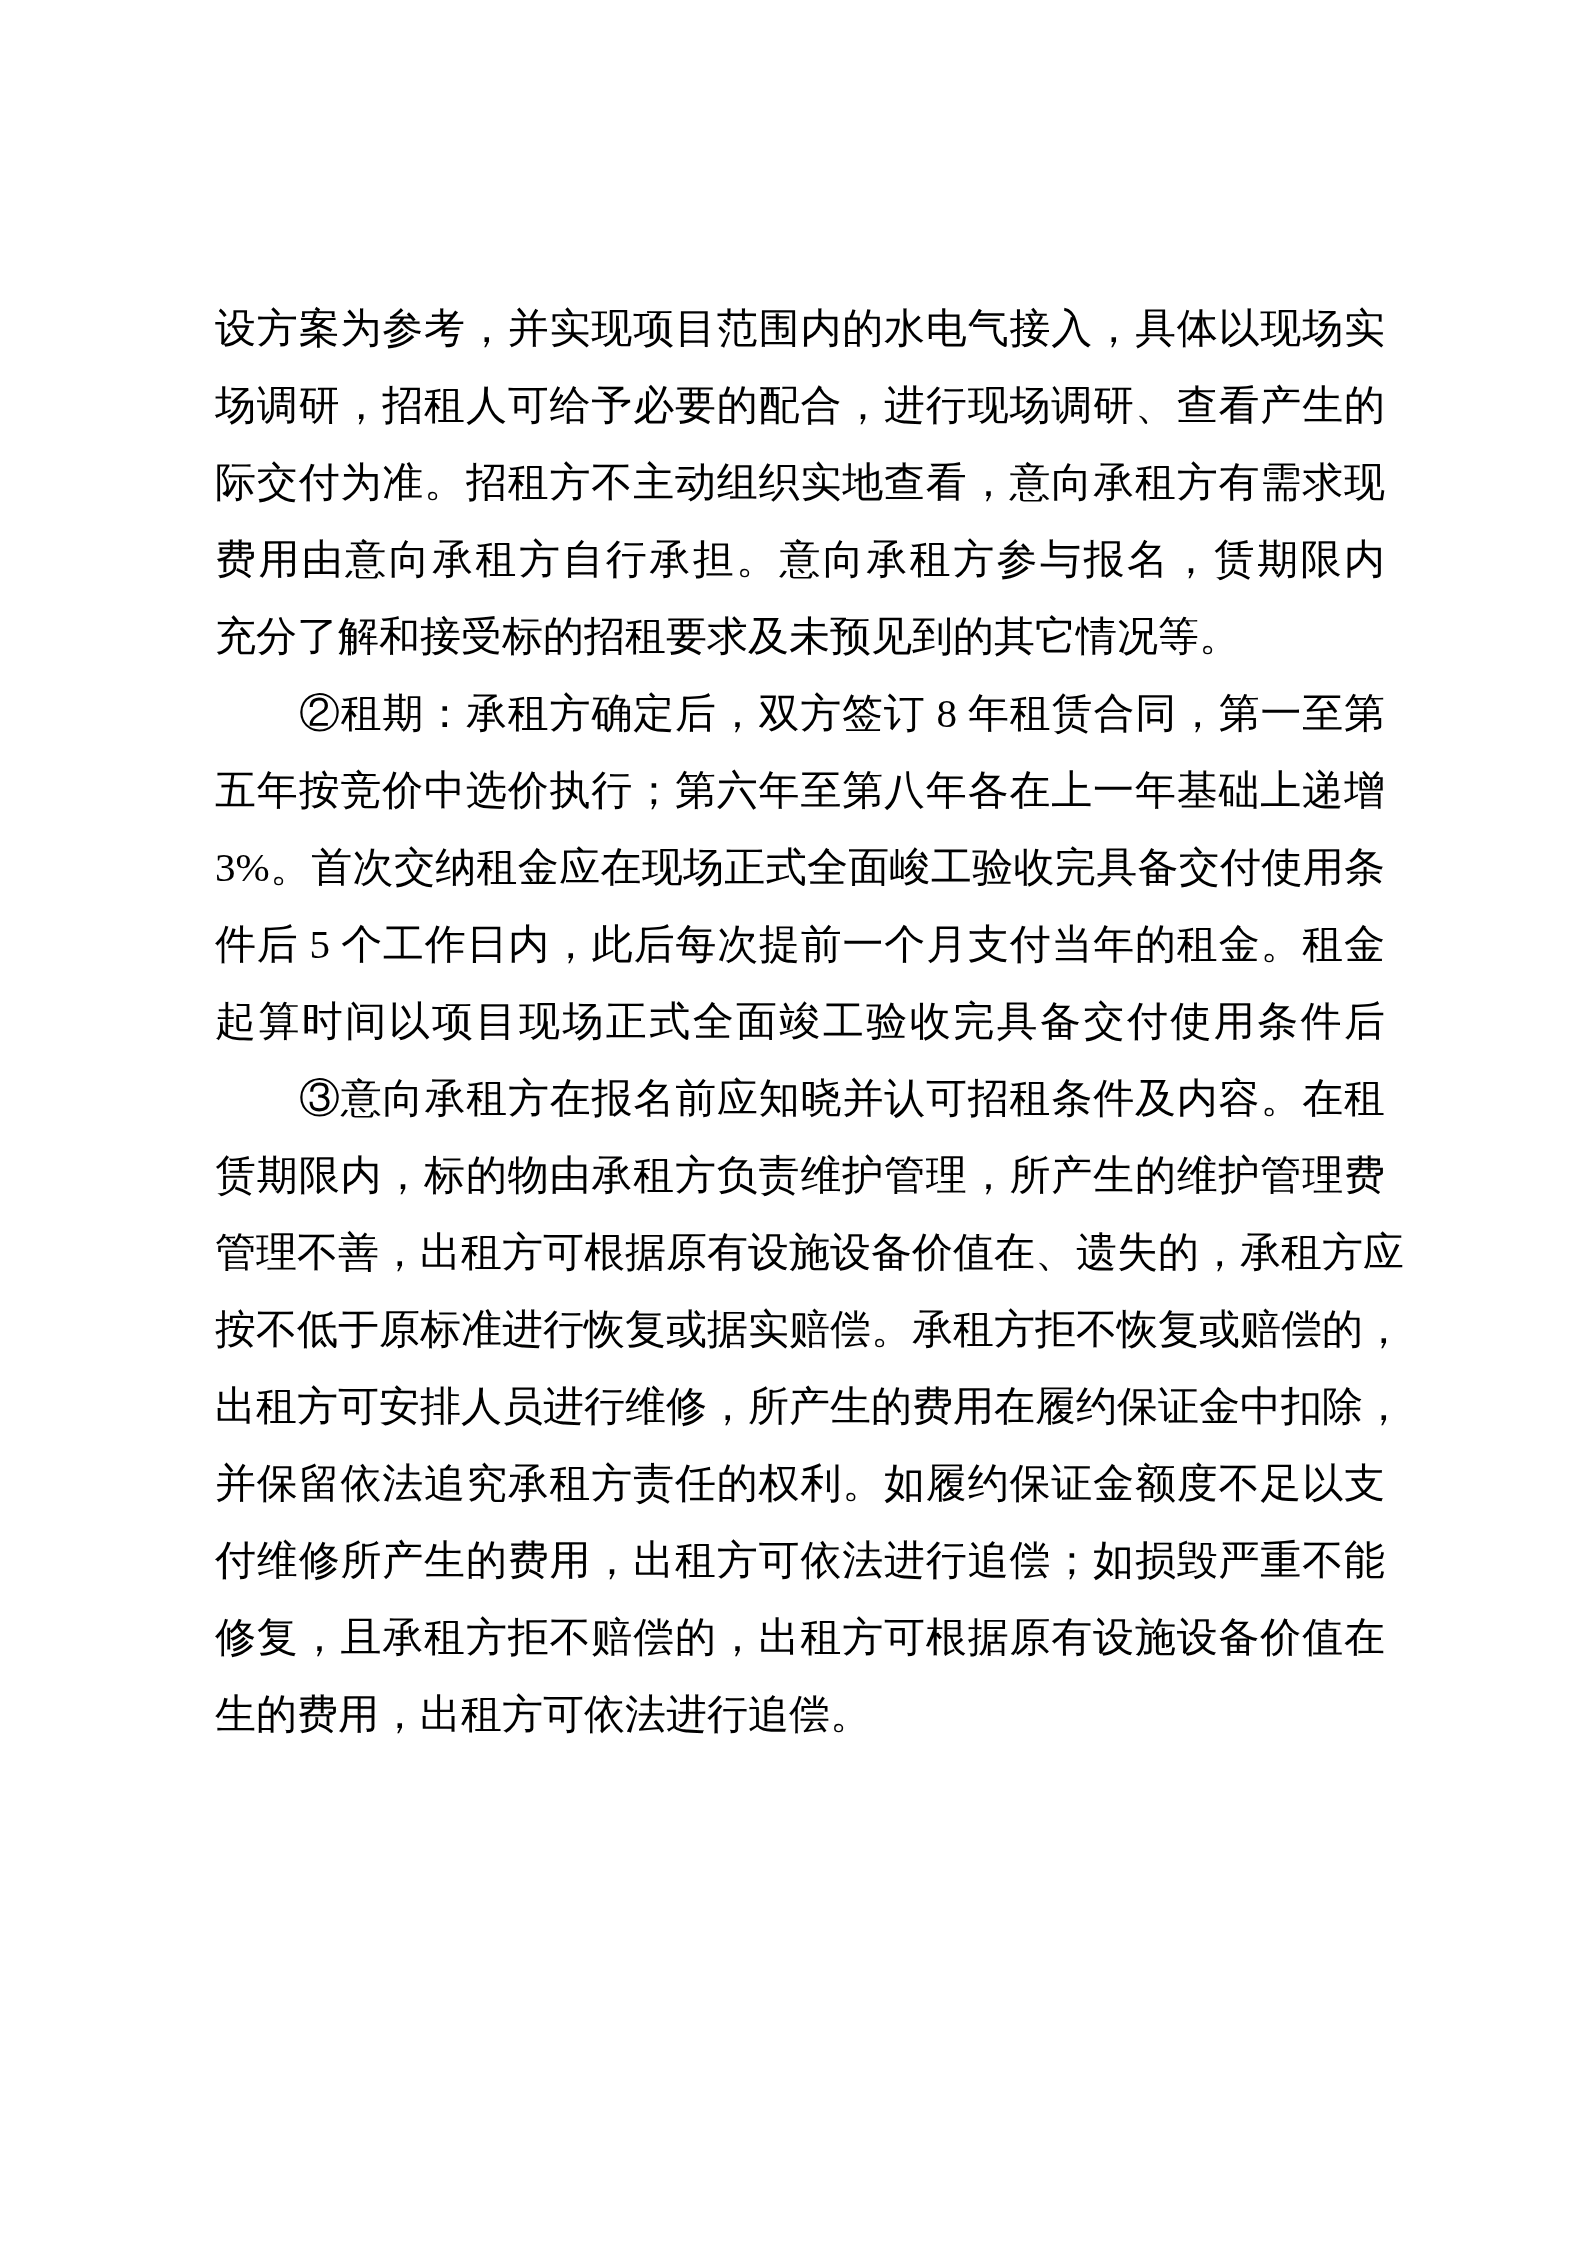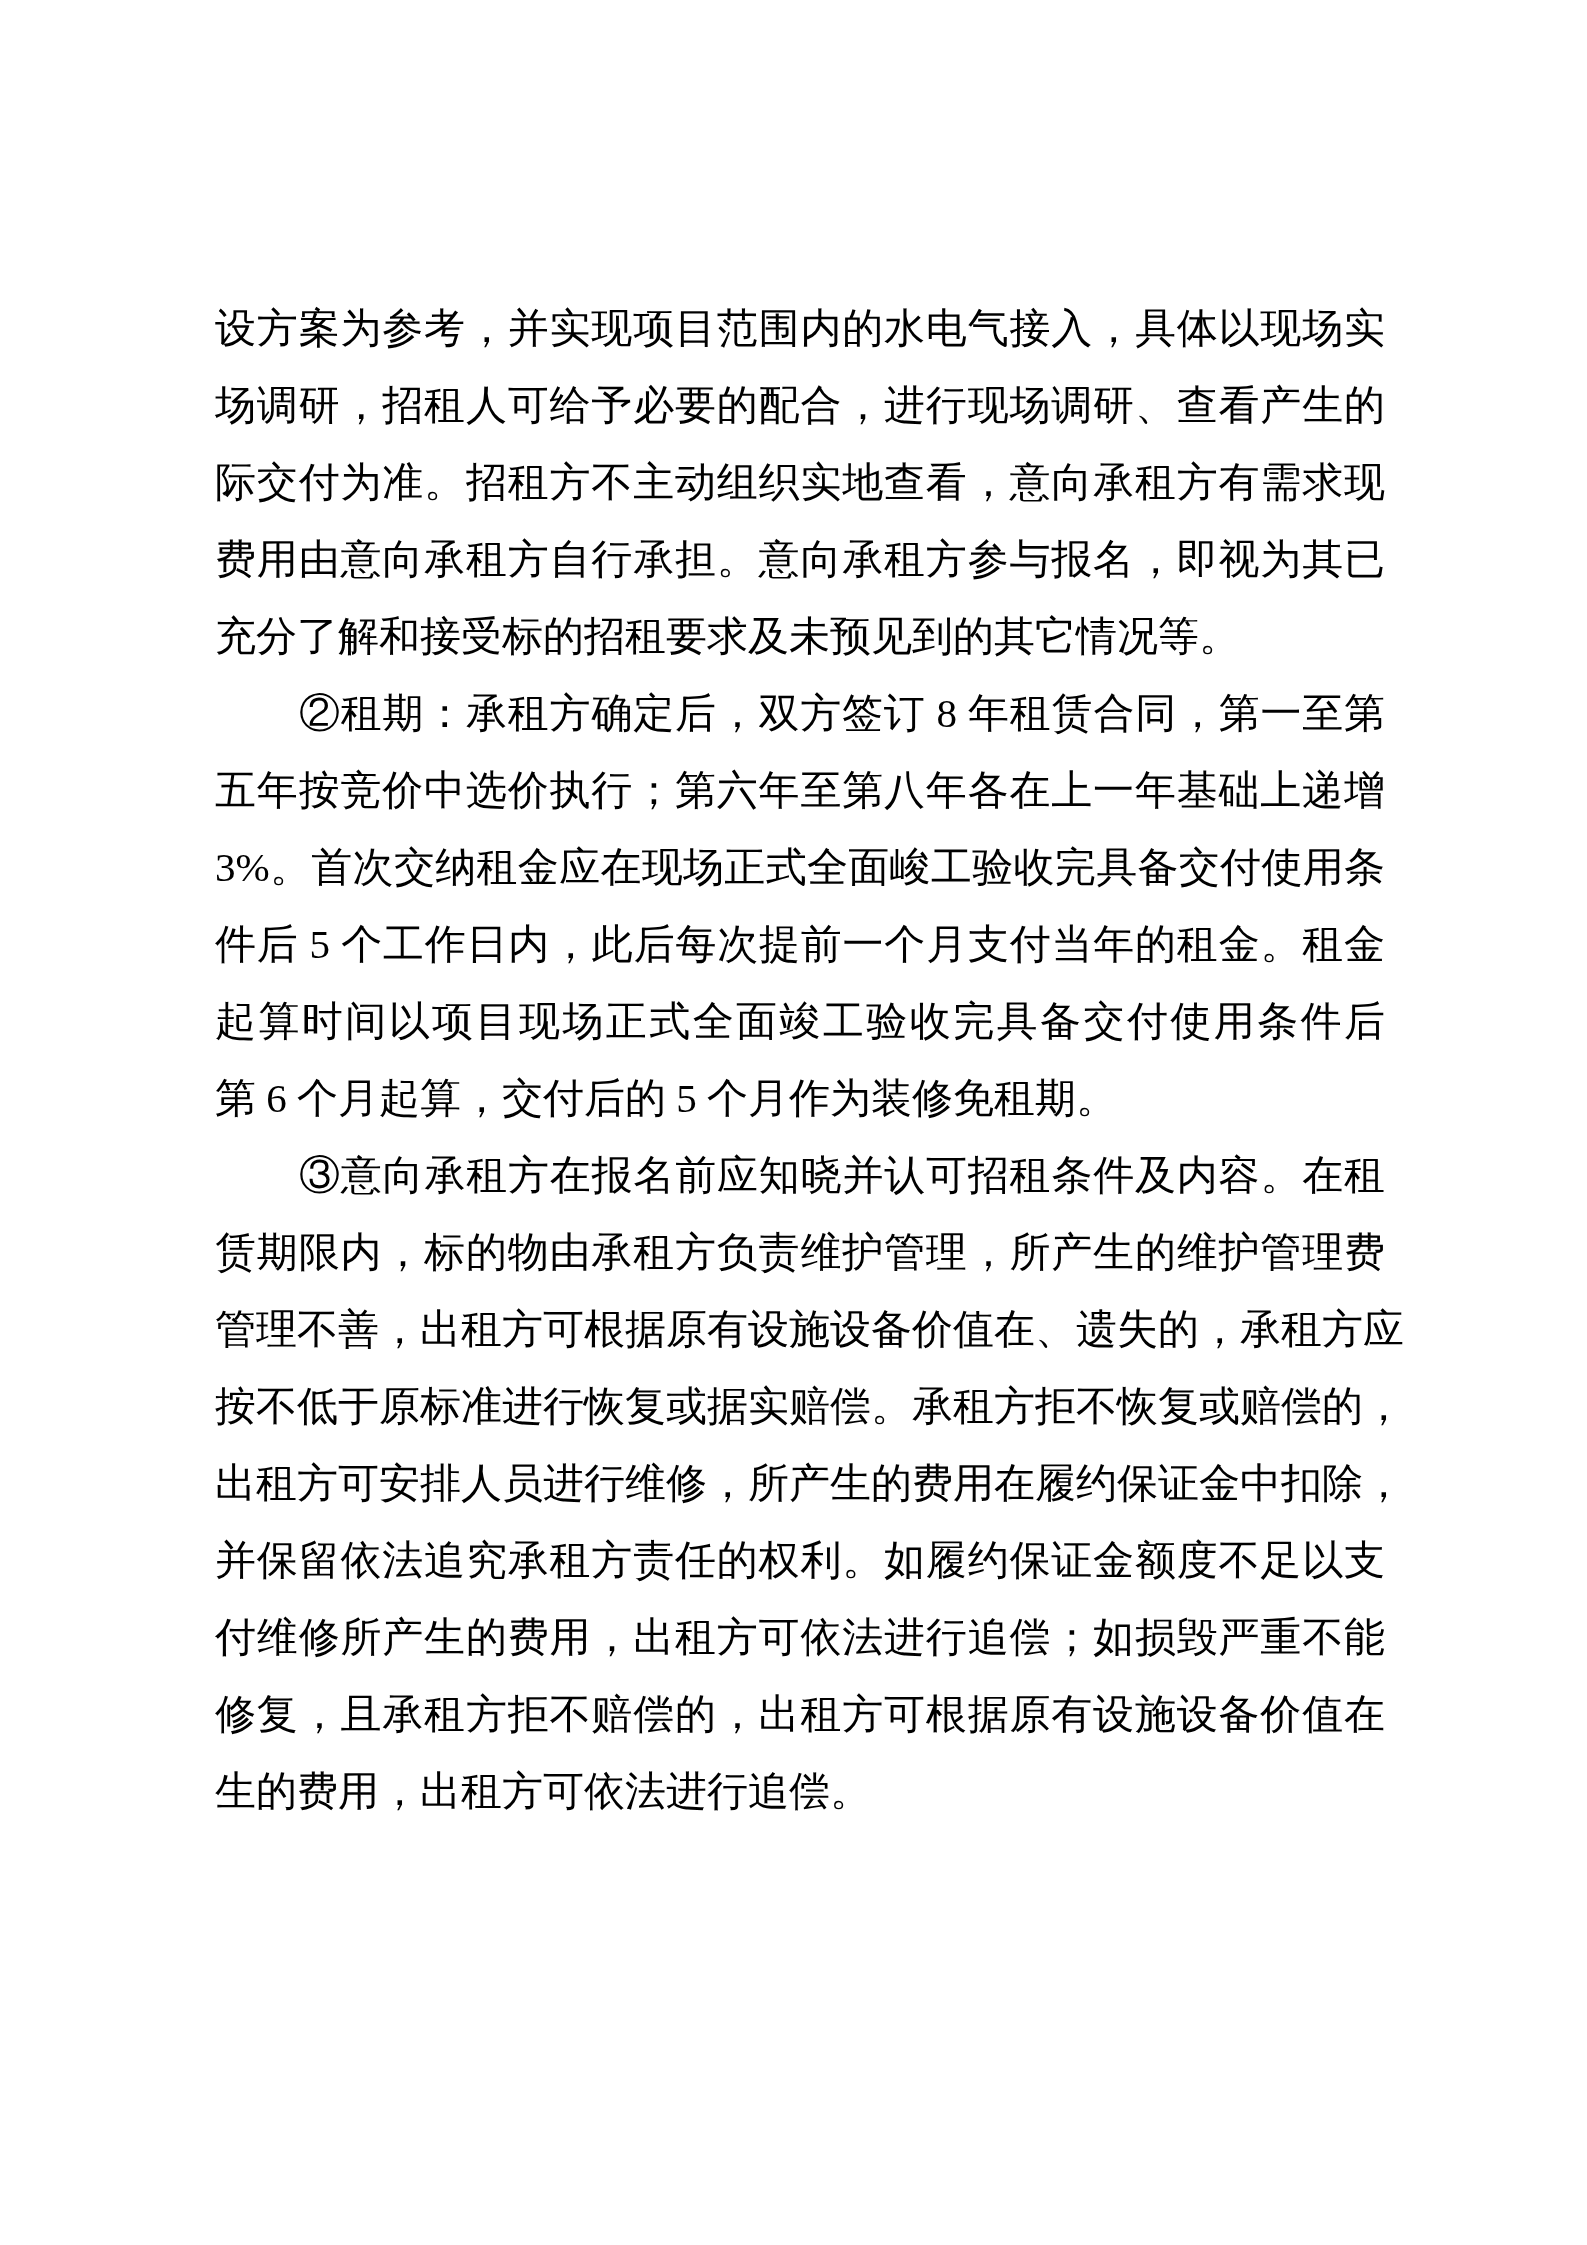--- a/index.html
+++ b/index.html
@@ -43,31 +43,30 @@
 </head>
 <body>
 
 <div class="page">
   <div class="text-block">
 
     <div>
       <div class="line">设方案为参考，并实现项目范围内的水电气接入，具体以现场实</div>
       <div class="line">场调研，招租人可给予必要的配合，进行现场调研、查看产生的</div>
       <div class="line">际交付为准。招租方不主动组织实地查看，意向承租方有需求现</div>
-      <div class="line">费用由意向承租方自行承担。意向承租方参与报名，即视为其已</div>
+      <div class="line">费用由意向承租方自行承担。意向承租方参与报名，赁期限内</div>
       <div class="line para-end">充分了解和接受标的招租要求及未预见到的其它情况等。</div>
     </div>
 
     <div>
       <div class="line indent">②租期：承租方确定后，双方签订 8 年租赁合同，第一至第</div>
       <div class="line">五年按竞价中选价执行；第六年至第八年各在上一年基础上递增</div>
       <div class="line">3%。首次交纳租金应在现场正式全面峻工验收完具备交付使用条</div>
       <div class="line">件后 5 个工作日内，此后每次提前一个月支付当年的租金。租金</div>
       <div class="line">起算时间以项目现场正式全面竣工验收完具备交付使用条件后</div>
-      <div class="line para-end">第 6 个月起算，交付后的 5 个月作为装修免租期。</div>
     </div>
 
     <div>
       <div class="line indent">③意向承租方在报名前应知晓并认可招租条件及内容。在租</div>
       <div class="line">赁期限内，标的物由承租方负责维护管理，所产生的维护管理费</div>
       <div class="line">管理不善，出租方可根据原有设施设备价值在、遗失的，承租方应</div>
       <div class="line">按不低于原标准进行恢复或据实赔偿。承租方拒不恢复或赔偿的，</div>
       <div class="line">出租方可安排人员进行维修，所产生的费用在履约保证金中扣除，</div>
       <div class="line">并保留依法追究承租方责任的权利。如履约保证金额度不足以支</div>
       <div class="line">付维修所产生的费用，出租方可依法进行追偿；如损毁严重不能</div>

